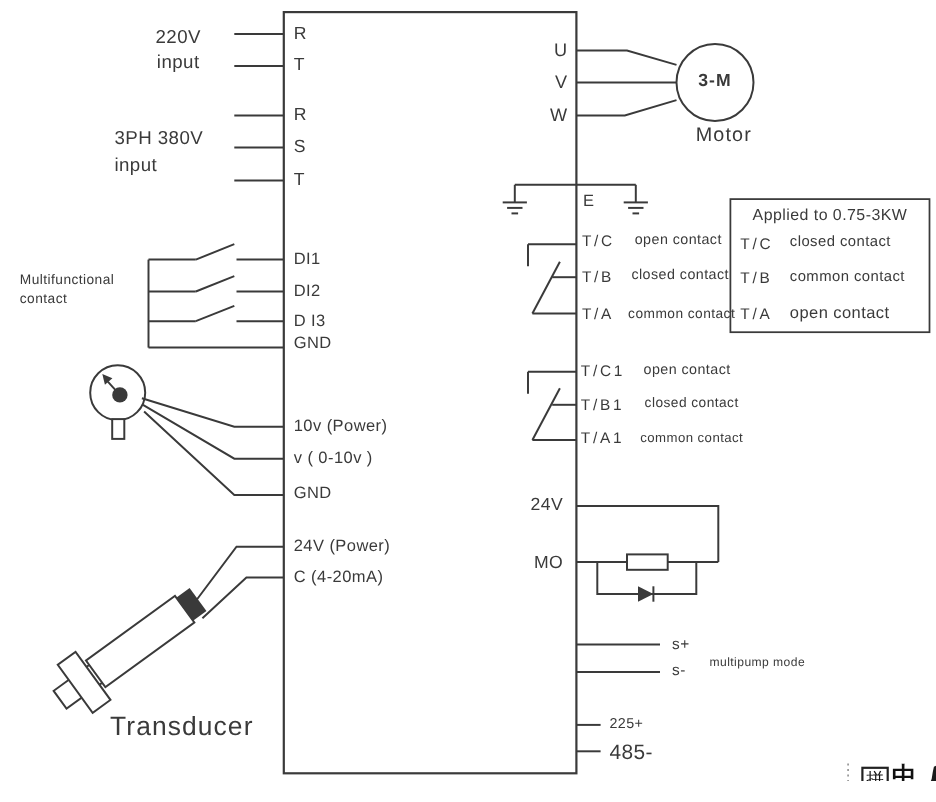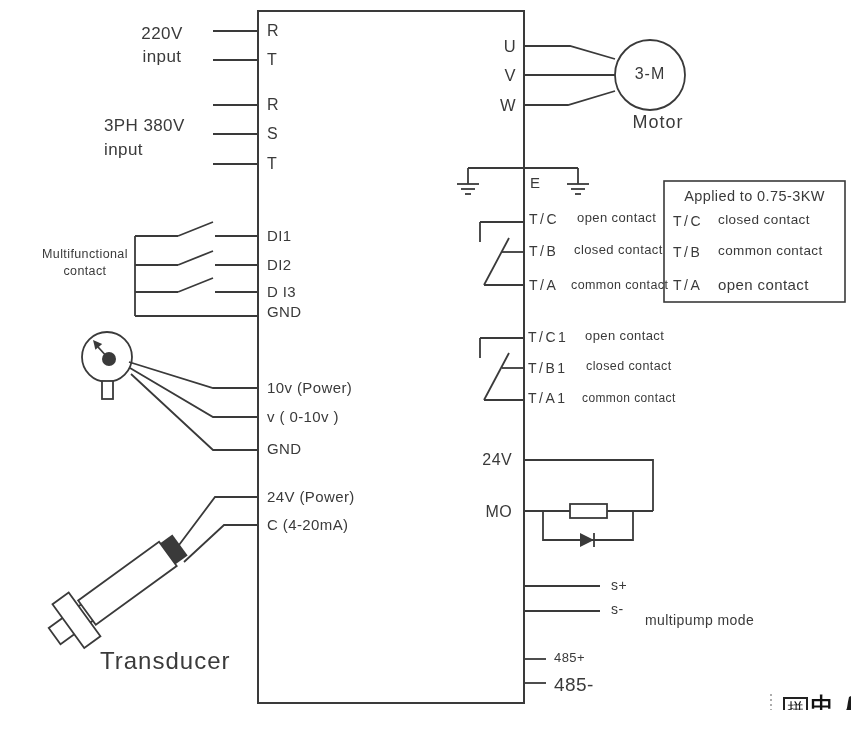--- a/index.html
+++ b/index.html
@@ -141,21 +141,21 @@
   <div class="lbl caption2 center" style="left:124px;top:22px;width:76px;font-size:17px;line-height:23px;">
     <div>220V</div>
     <div>input</div>
   </div>
 
   <div class="lbl caption2" style="left:104px;top:114px;font-size:17px;line-height:24px;">
     <div>3PH 380V</div>
     <div>input</div>
   </div>
 
-  <div class="lbl caption2" style="left:42px;top:246px;font-size:12.5px;line-height:17px;text-align:center;">
+  <div class="lbl caption2" style="left:18px;top:246px;font-size:12.5px;line-height:17px;">
     <div>Multifunctional</div>
     <div>contact</div>
   </div>
 
 
   <div class="lbl" style="left:100px;top:647px;font-size:24px;letter-spacing:1px;">Transducer</div>
 
   <div class="lbl term pwr" style="top:22px;">R</div>
   <div class="lbl term pwr" style="top:51px;">T</div>
   <div class="lbl term pwr" style="top:96px;">R</div>
@@ -170,21 +170,21 @@
   <div class="lbl term" style="top:379px;">10v (Power)</div>
   <div class="lbl term" style="top:408px;">v ( 0-10v )</div>
   <div class="lbl term" style="top:440px;">GND</div>
 
   <div class="lbl term" style="top:488px;">24V (Power)</div>
   <div class="lbl term" style="top:516px;">C (4-20mA)</div>
 
   <div class="lbl right" style="left:478px;top:37px;width:38px;font-size:16.5px;">U</div>
   <div class="lbl right" style="left:478px;top:66px;width:38px;font-size:16.5px;">V</div>
   <div class="lbl right" style="left:478px;top:96px;width:38px;font-size:16.5px;">W</div>
-  <div class="lbl center" style="left:615px;top:65px;width:70px;font-size:16px;letter-spacing:1px;">3-M</div>
+  <div class="lbl center" style="left:615px;top:65px;width:70px;font-size:16px;letter-spacing:1px;font-weight:bold;">3-M</div>
   <div class="lbl center" style="left:615px;top:112px;width:86px;font-size:18px;letter-spacing:1px;">Motor</div>
 
   <div class="lbl" style="left:530px;top:174px;font-size:15px;">E</div>
 
   <div class="lbl tlabel" style="left:529px;top:211px;">T/C</div>
   <div class="lbl desc" style="left:577px;top:210px;">open contact</div>
   <div class="lbl tlabel" style="left:529px;top:243px;">T/B</div>
   <div class="lbl desc" style="left:574px;top:242px;">closed contact</div>
   <div class="lbl tlabel" style="left:529px;top:277px;">T/A</div>
   <div class="lbl desc" style="left:571px;top:278px;font-size:12.5px;">common contact</div>
@@ -202,21 +202,21 @@
   <div class="lbl tlabel" style="left:673px;top:244px;">T/B</div>
   <div class="lbl" style="left:718px;top:243px;font-size:13.5px;">common contact</div>
   <div class="lbl tlabel" style="left:673px;top:277px;">T/A</div>
   <div class="lbl" style="left:718px;top:276px;font-size:15px;">open contact</div>
 
   <div class="lbl right pwr" style="left:462px;top:451px;width:50px;">24V</div>
   <div class="lbl right pwr" style="left:462px;top:503px;width:50px;">MO</div>
 
   <div class="lbl" style="left:611px;top:577px;font-size:14px;">s+</div>
   <div class="lbl" style="left:611px;top:601px;font-size:14px;">s-</div>
-  <div class="lbl" style="left:645px;top:612px;font-size:14px;">multipump mode</div>
-
-  <div class="lbl" style="left:554px;top:650px;font-size:13px;">485+</div>
+  <div class="lbl" style="left:645px;top:596px;font-size:11px;">multipump mode</div>
+
+  <div class="lbl" style="left:554px;top:650px;font-size:13px;">225+</div>
   <div class="lbl" style="left:554px;top:674px;font-size:19px;text-align:center;">485-</div>
 
   <div class="ime-box">拼</div>
   <div class="ime-mode">中</div>
 
 </div>
 
 </body></html>

